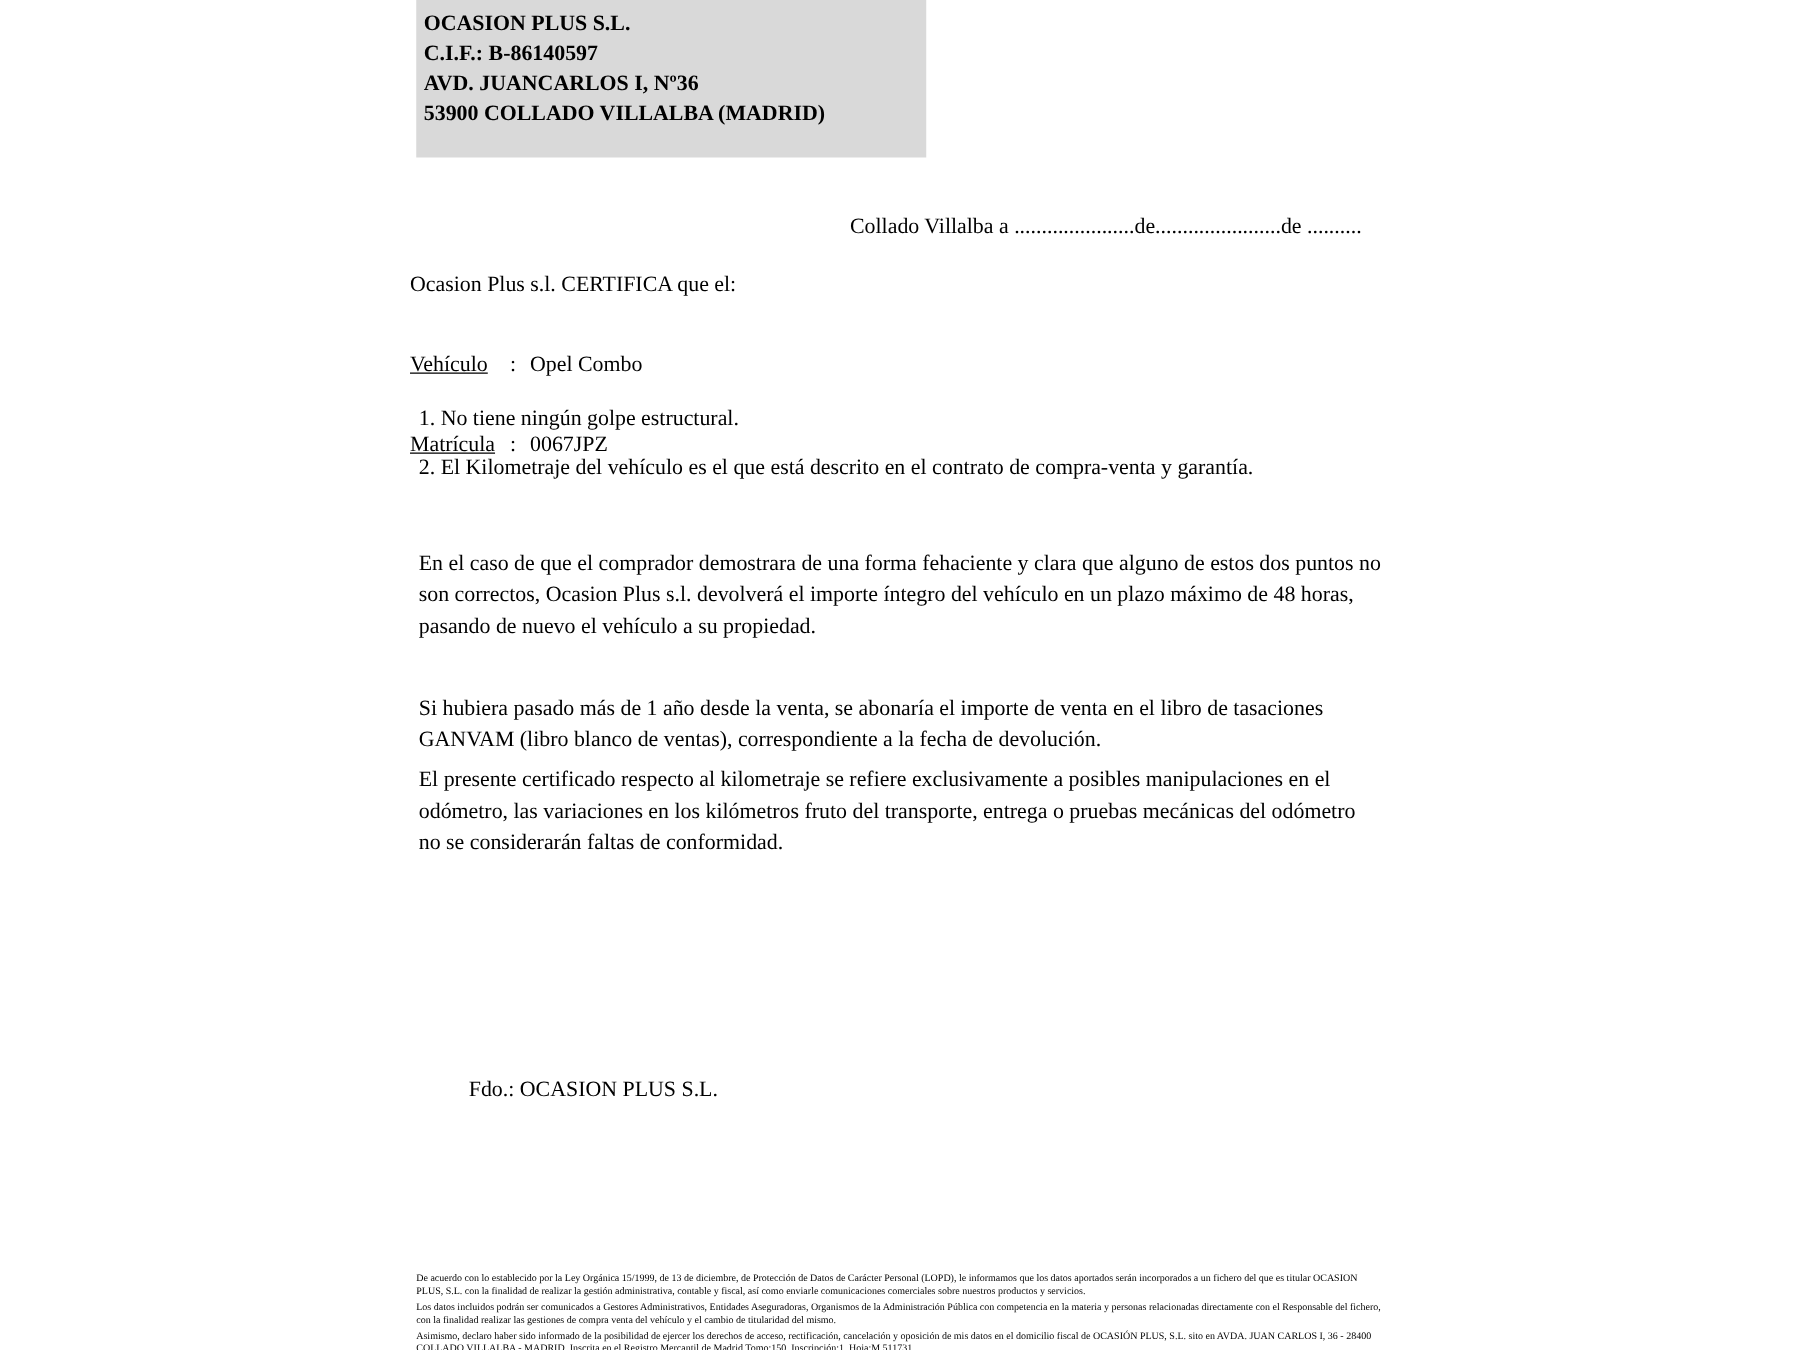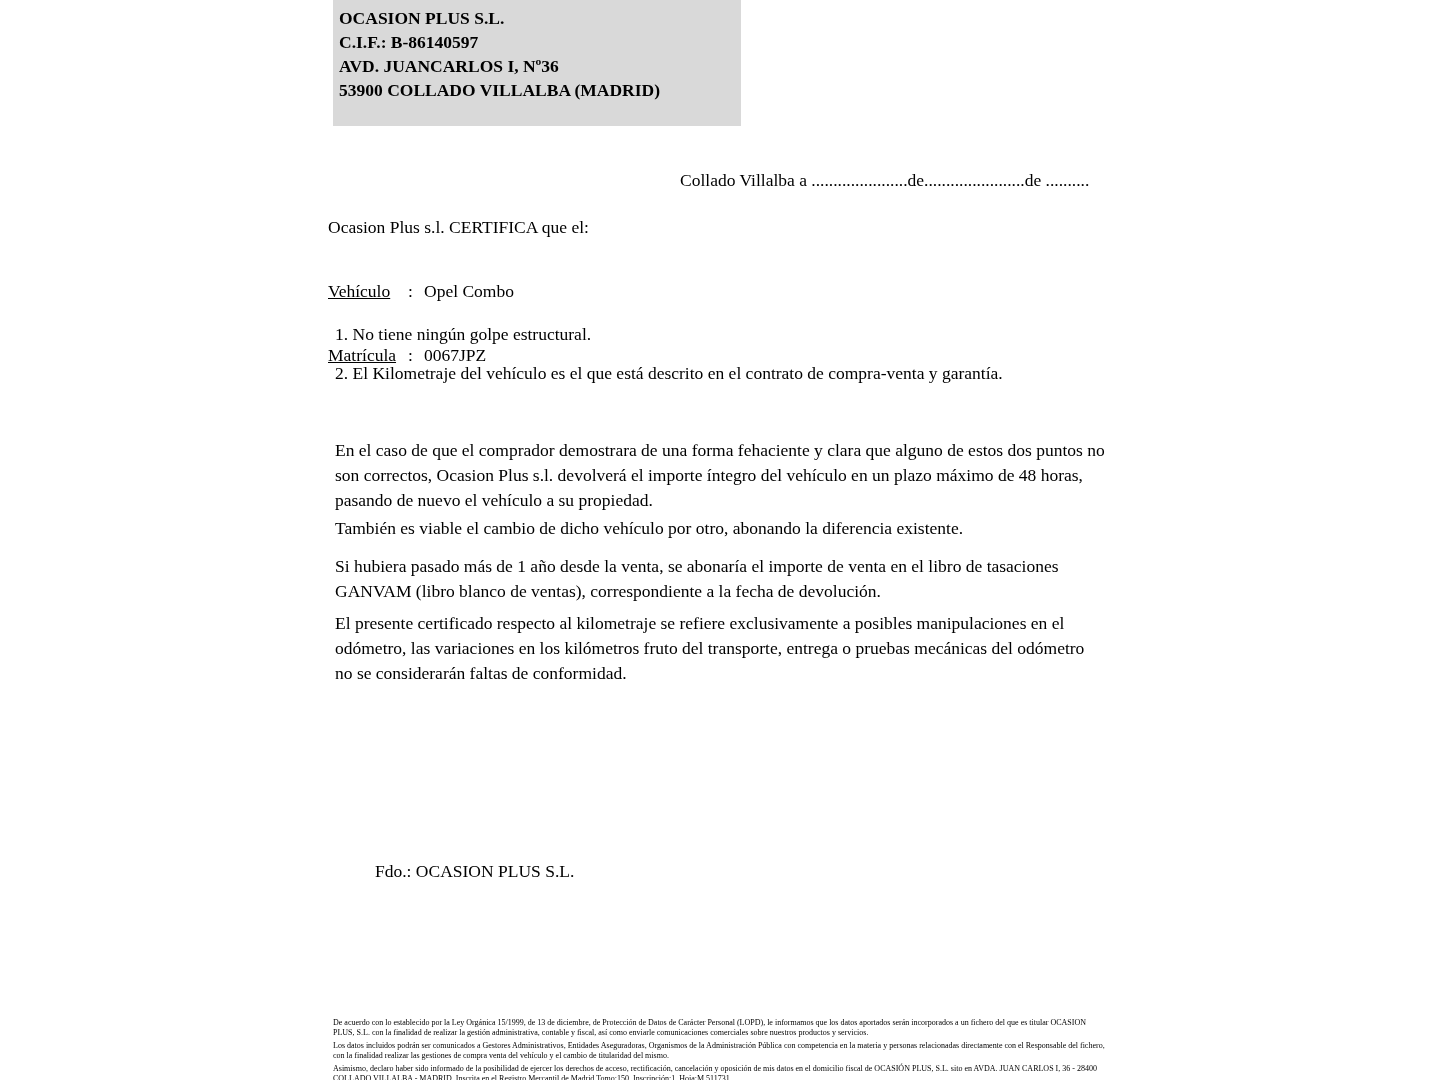--- a/index.html
+++ b/index.html
@@ -146,21 +146,20 @@
     </div>
     <div class="field-row">
       <span class="field-label">Matrícula</span><span class="field-sep">:</span><span>0067JPZ</span>
     </div>
   </div>
 
   <div class="point1">1. No tiene ningún golpe estructural.</div>
   <div class="point2">2. El Kilometraje del vehículo es el que está descrito en el contrato de compra-venta y garantía.</div>
 
   <div class="para p-refund">En el caso de que el comprador demostrara de una forma fehaciente y clara que alguno de estos dos puntos no son correctos, Ocasion Plus s.l. devolverá el importe íntegro del vehículo en un plazo máximo de 48 horas, pasando de nuevo el vehículo a su propiedad.</div>
-  <div class="para p-exchange">También es viable el cambio de dicho vehículo por otro, abonando la diferencia existente.</div>
   <div class="para p-year">Si hubiera pasado más de 1 año desde la venta, se abonaría el importe de venta en el libro de tasaciones GANVAM (libro blanco de ventas), correspondiente a la fecha de devolución.</div>
   <div class="para p-odometer">El presente certificado respecto al kilometraje se refiere exclusivamente a posibles manipulaciones en el odómetro, las variaciones en los kilómetros fruto del transporte, entrega o pruebas mecánicas del odómetro no se considerarán faltas de conformidad.</div>
 
   <div class="signature">Fdo.: OCASION PLUS S.L.</div>
 
   <div class="legal">
     <p>De acuerdo con lo establecido por la Ley Orgánica 15/1999, de 13 de diciembre, de Protección de Datos de Carácter Personal (LOPD), le informamos que los datos aportados serán incorporados a un fichero del que es titular OCASION PLUS, S.L. con la finalidad de realizar la gestión administrativa, contable y fiscal, así como enviarle comunicaciones comerciales sobre nuestros productos y servicios.</p>
     <p>Los datos incluidos podrán ser comunicados a Gestores Administrativos, Entidades Aseguradoras, Organismos de la Administración Pública con competencia en la materia y personas relacionadas directamente con el Responsable del fichero, con la finalidad realizar las gestiones de compra venta del vehículo y el cambio de titularidad del mismo.</p>
     <p>Asimismo, declaro haber sido informado de la posibilidad de ejercer los derechos de acceso, rectificación, cancelación y oposición de mis datos en el domicilio fiscal de OCASIÓN PLUS, S.L. sito en AVDA. JUAN CARLOS I, 36 - 28400 COLLADO VILLALBA - MADRID. Inscrita en el Registro Mercantil de Madrid Tomo:150, Inscripción:1, Hoja:M 511731</p>
   </div>

